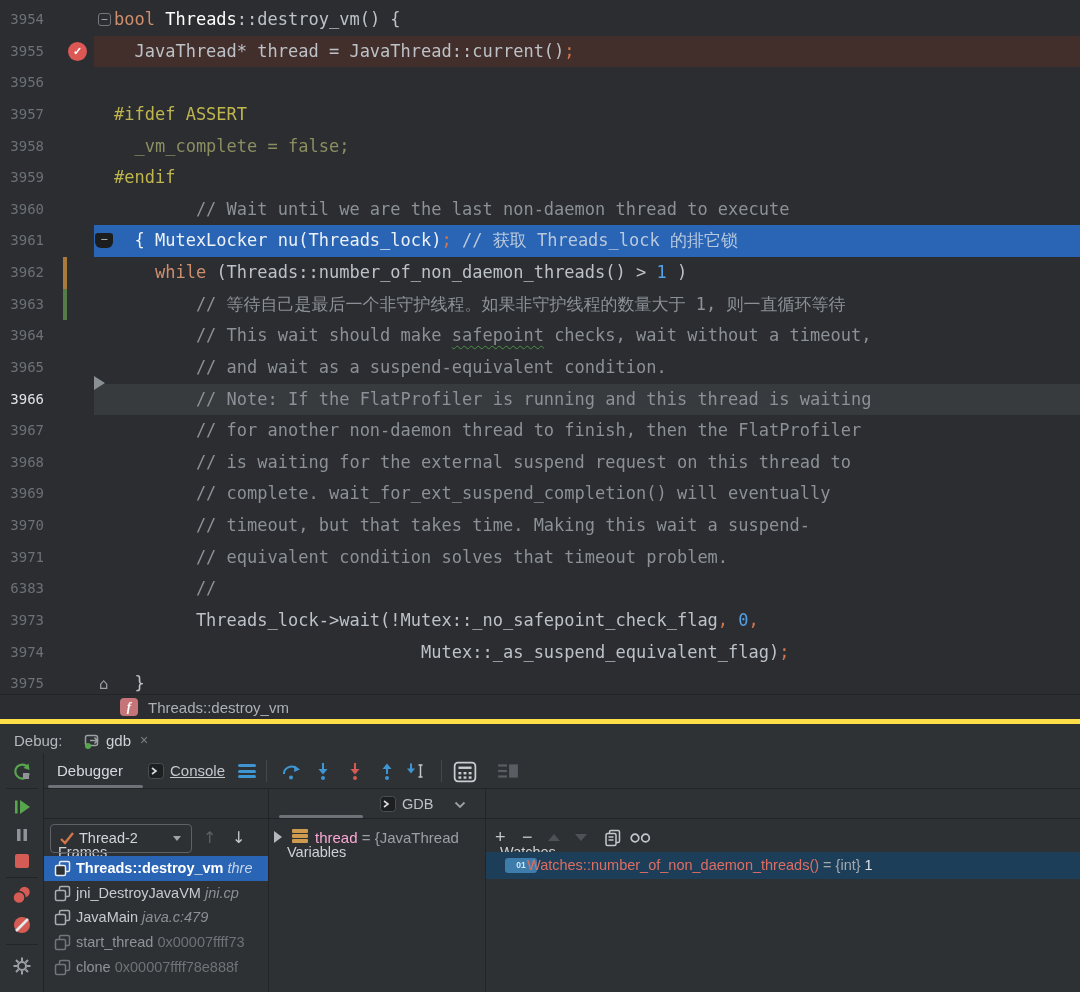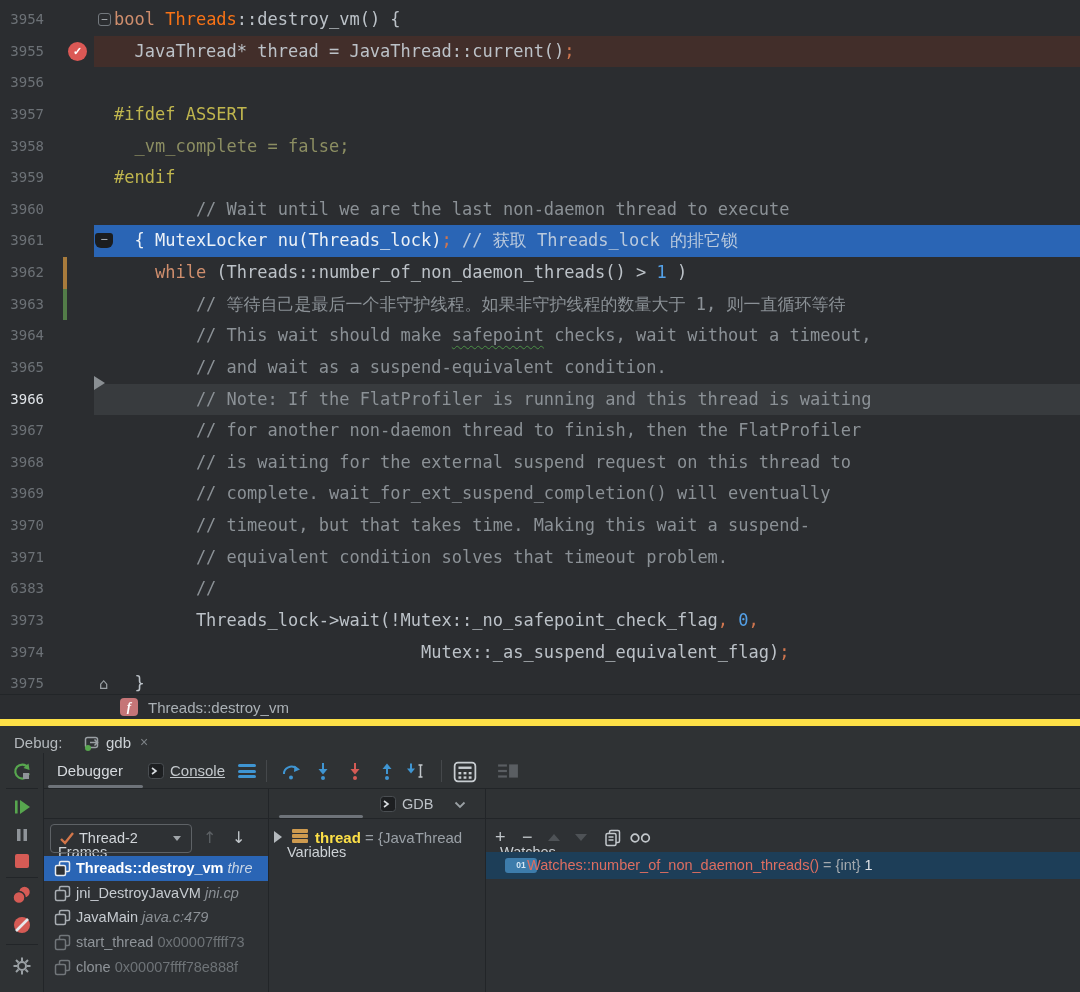--- a/index.html
+++ b/index.html
@@ -13,21 +13,21 @@
   .ed-row { position:relative; height:31.63px; width:1080px; }
   .hl { position:absolute; left:94px; right:0; top:0; bottom:0; }
   .bg-breakpoint-line .hl { background:#422e2a; }
   .bg-exec-line .hl { background:#2a65b5; }
   .bg-caret-line .hl { background:#383b3e; }
   .ln { position:absolute; left:0; top:0; width:44px; height:100%; text-align:right;
         font:14px/31.63px "DejaVu Sans Mono", monospace; color:#6c7176; }
   .ln-active { color:#dfe3e7; }
   .code { position:absolute; left:114px; top:0; font:17px/31.63px "DejaVu Sans Mono", monospace;
           white-space:pre; }
-  .c-txt { color:#bcc2c8; } .c-k { color:#cf8e6d; } .c-cls { color:#f97316; }
+  .c-txt { color:#bcc2c8; } .c-k { color:#cf8e6d; } .c-cls { color:#ffffff; }
   .c-pp { color:#c0b64e; } .c-olive { color:#8c8e62; } .c-cmt { color:#8b9196; }
   .c-num { color:#54a1e8; } .c-punc { color:#d0764f; }
   .c-bcode { color:#ecf1f6; } .c-bcmt { color:#b9c9dd; }
   .c-wavy { text-decoration:underline; text-decoration-style:wavy;
             text-decoration-color:#4c9147; text-decoration-thickness:1px; text-underline-offset:4px; }
   .g { position:absolute; }
   .g-breakpoint { left:68px; top:6px; width:19px; height:19px; border-radius:50%;
                   background:#db5855; color:#fff; font:bold 11px/19px "Liberation Sans",sans-serif;
                   text-align:center; }
   .g-fold-minus { left:98px; top:9px; width:13px; height:13px; border:1px solid #73787d;
@@ -47,21 +47,21 @@
   #breadcrumb { position:absolute; left:0; top:694px; width:1080px; height:25px;
                 background:#2b2d30; border-top:1px solid #222528; }
   .f-icon { position:absolute; left:120px; top:3px; width:18px; height:18px; background:#c57577;
             border-radius:4px; color:#fff; text-align:center;
             font:italic bold 13px/18px "Liberation Serif", serif; }
   .bc-label { position:absolute; left:148px; top:0; font:15px/25px "Liberation Sans",sans-serif;
               color:#aab0b5; }
 
   
   #debugbar { position:absolute; left:0; top:719px; width:1080px; height:34px;
-              background:#2f3234; border-top:7px solid #fde047; }
+              background:#2f3234; border-top:5px solid #fde047; }
   .dbg-label { position:absolute; left:14px; top:0; font:15px/33px "Liberation Sans",sans-serif;
                color:#b4b9bd; }
   .gdb-tab-icon { position:absolute; left:84px; top:9px; }
   .gdb-label { position:absolute; left:106px; top:0; font:15px/33px "Liberation Sans",sans-serif;
                color:#ccd1d5; }
   .gdb-close { position:absolute; left:140px; top:0; font:14px/33px "Liberation Sans",sans-serif;
                color:#7d8286; }
   .gdb-underline { position:absolute; left:77px; top:29px; width:96px; height:3px;
                    background:#6e7379; border-radius:2px; }
 
@@ -122,21 +122,21 @@
   .gdb2-icon { position:absolute; left:112px; top:7px; }
   .gdb2-label { position:absolute; left:134px; top:0; font:14.5px/30px "Liberation Sans",sans-serif; color:#bcc1c6; }
   .gdb2-chev { position:absolute; left:186px; top:12px; }
   .var-row { position:absolute; left:0; top:35px; width:217px; height:27px; white-space:nowrap; }
   .var-expand { position:absolute; left:6px; top:7px; width:0; height:0;
                 border-top:6px solid transparent; border-bottom:6px solid transparent;
                 border-left:8px solid #b4b9bd; }
   .var-stack { position:absolute; left:24px; top:5px; width:16px; }
   .var-stack div { height:3.5px; background:#cf9b4f; border-radius:1px; margin-bottom:1.5px; }
   .var-text { position:absolute; left:47px; top:0; font:15px/27px "Liberation Sans",sans-serif; }
-  .var-name { color:#fde047; font-weight:bold; }
+  .var-name { color:#f9a8d4; font-weight:normal; }
   .var-val { color:#9aa0a6; }
 
   #watches-panel { position:absolute; left:485px; top:789px; width:595px; height:203px; overflow:hidden; }
   .w-tool { position:absolute; top:35px; height:26px; font:18px/26px "Liberation Sans",sans-serif; color:#c2c7cb; }
   .w-tri { position:absolute; top:45px; width:0; height:0; }
   .w-tri-up { border-left:6px solid transparent; border-right:6px solid transparent;
               border-bottom:7px solid #4e5256; }
   .w-tri-down { border-left:6px solid transparent; border-right:6px solid transparent;
                 border-top:7px solid #4e5256; }
   .watch-row { position:absolute; left:0; top:63px; width:595px; height:27px;

